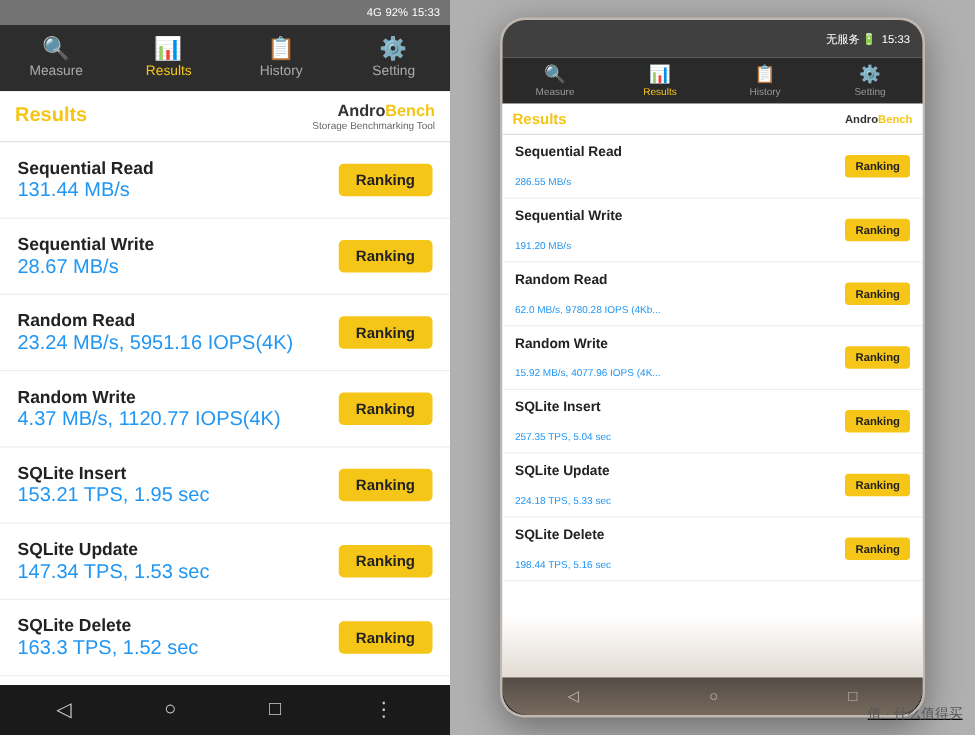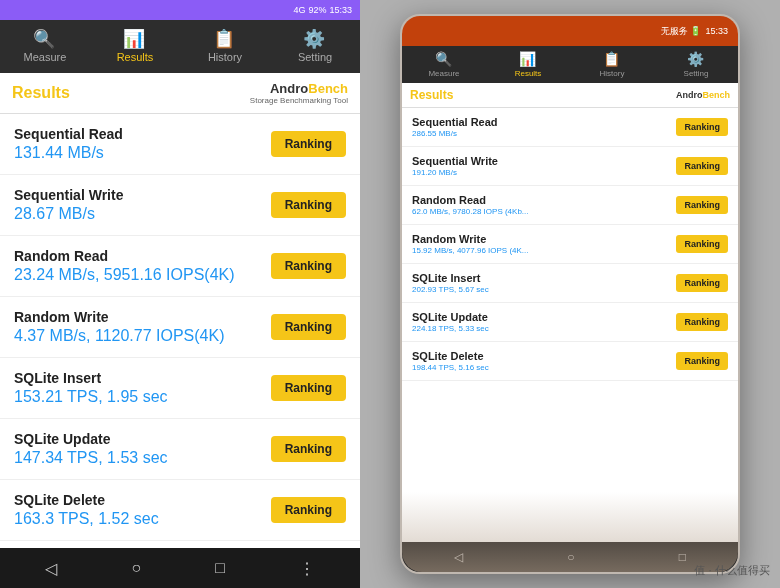--- a/index.html
+++ b/index.html
@@ -17,21 +17,21 @@
     .left-panel {
       width: 360px;
       height: 588px;
       background: #1a1a1a;
       display: flex;
       flex-direction: column;
       flex-shrink: 0;
     }
 
     .status-bar {
-      background: #8b5cf6;
+      background: #737373;
       color: white;
       font-size: 10px;
       display: flex;
       justify-content: flex-end;
       align-items: center;
       padding: 4px 8px;
       height: 20px;
       gap: 4px;
     }
 
@@ -196,21 +196,21 @@
       background: #d8d0c8;
       border-radius: 20px;
       box-shadow: 0 8px 30px rgba(0,0,0,0.4);
       display: flex;
       flex-direction: column;
       position: relative;
       border: 2px solid #c0b8b0;
     }
 
     .phone-top-bar {
-      background: #c2410c;
+      background: #404040;
       height: 30px;
       border-radius: 18px 18px 0 0;
       display: flex;
       align-items: center;
       justify-content: flex-end;
       padding: 0 10px;
       gap: 4px;
     }
 
     .phone-status-text {
@@ -295,21 +295,21 @@
 
     .phone-result-name {
       font-size: 11px;
       font-weight: bold;
       color: #222;
     }
 
     .phone-result-value {
       font-size: 8px;
       color: #2196F3;
-      margin-top: 1px;
+      margin-top: 13px;
     }
 
     .phone-ranking-btn {
       background: #f5c518;
       color: #222;
       border: none;
       padding: 4px 8px;
       border-radius: 3px;
       font-size: 9px;
       font-weight: bold;
@@ -330,20 +330,21 @@
     }
 
     
     .watermark-area {
       position: absolute;
       bottom: 10px;
       right: 10px;
       display: flex;
       align-items: center;
       gap: 5px;
+      text-decoration: underline;
     }
 
     .watermark-text {
       font-size: 11px;
       color: #555;
     }
 
     
     .phone-wrapper {
       position: relative;
@@ -527,21 +528,21 @@
             <div class="phone-result-item">
     <div>
       <div class="phone-result-name">Random Write</div>
       <div class="phone-result-value">15.92 MB/s, 4077.96 IOPS (4K...</div>
     </div>
     <button class="phone-ranking-btn">Ranking</button>
   </div>
             <div class="phone-result-item">
     <div>
       <div class="phone-result-name">SQLite Insert</div>
-      <div class="phone-result-value">202.93 TPS, 5.67 sec</div>
+      <div class="phone-result-value">257.35 TPS, 5.04 sec</div>
     </div>
     <button class="phone-ranking-btn">Ranking</button>
   </div>
             <div class="phone-result-item">
     <div>
       <div class="phone-result-name">SQLite Update</div>
       <div class="phone-result-value">224.18 TPS, 5.33 sec</div>
     </div>
     <button class="phone-ranking-btn">Ranking</button>
   </div>

